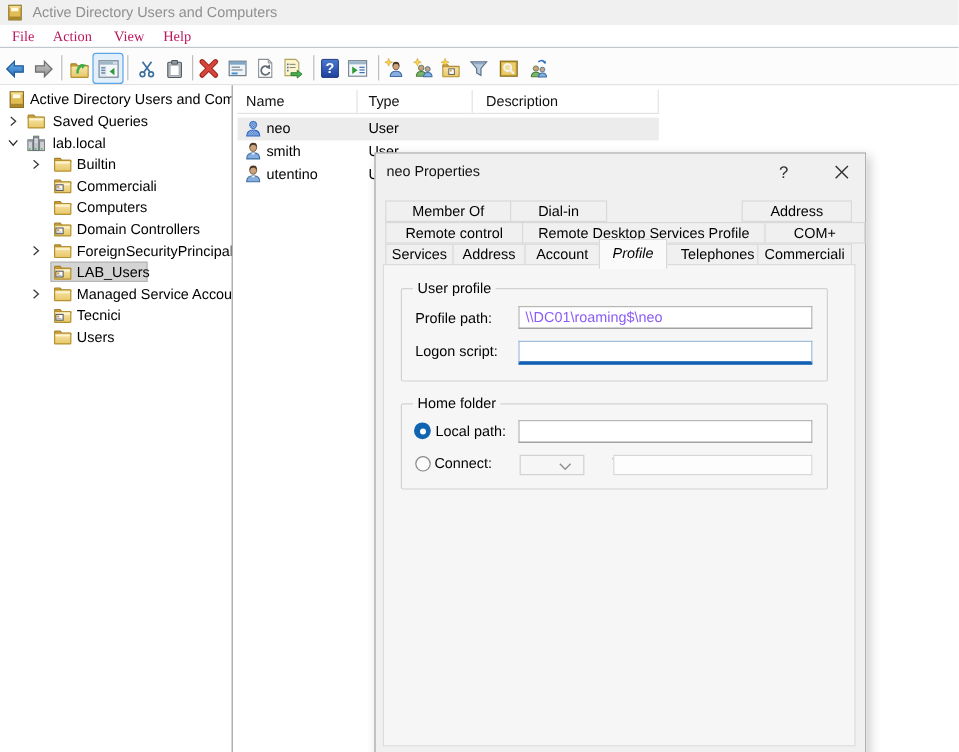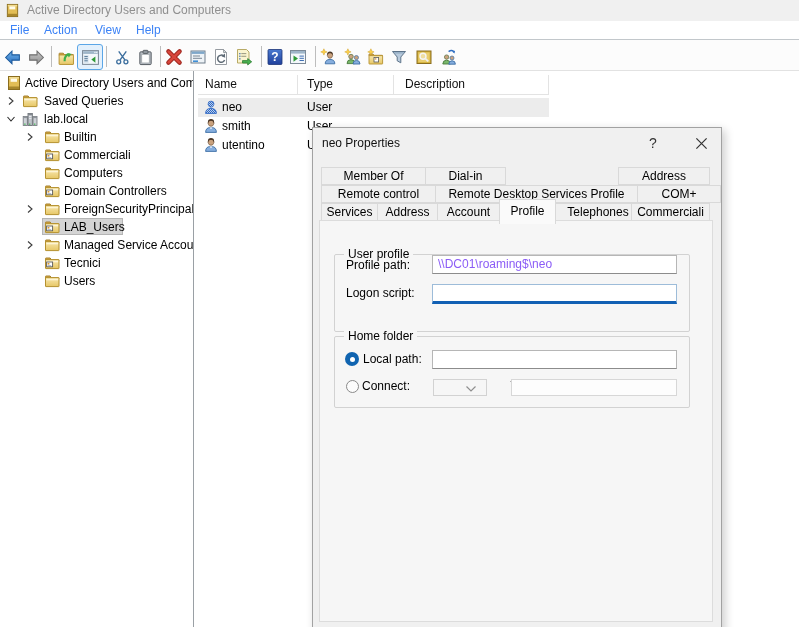--- a/index.html
+++ b/index.html
@@ -3,21 +3,21 @@
 <meta charset="utf-8">
 <style>
   html,body{margin:0;padding:0;background:#fff;}
   .screen{position:relative;width:799px;height:627px;overflow:hidden;background:#ffffff;
     font-family:"Liberation Sans",sans-serif;font-size:12px;color:#1a1a1a;-webkit-font-smoothing:antialiased;}
   .abs{position:absolute;}
   
   .titlebar{left:0;top:0;width:799px;height:21px;background:#f0f0f0;}
   .title-text{left:27px;top:0;height:21px;line-height:21px;color:#8f8f8f;font-size:12px;white-space:nowrap;}
   .menubar{left:0;top:21px;width:799px;height:19px;background:#ffffff;border-bottom:1px solid #c2c7cb;box-sizing:border-box;}
-  .menu-item{top:0;height:18px;line-height:18px;color:#3b82f6;}
+  .menu-item{top:0;height:18px;line-height:18px;color:#be185d;font-family:Liberation Serif, serif;}
   .toolbar{left:0;top:40px;width:799px;height:31px;background:#fcfcfc;border-bottom:1px solid #e2e2e2;box-sizing:border-box;}
   .tbtn{top:7px;width:20px;height:20px;display:flex;align-items:center;justify-content:center;}
   .tbtn.toggled{top:4px;width:26px;height:26px;background:#e3f0fc;border:1px solid #5ba6e7;border-radius:3px;box-sizing:border-box;}
   .tsep{top:6px;width:1px;height:21px;background:#bdbdbd;}
   
   .treepane{left:0;top:71px;width:193px;height:556px;background:#fff;overflow:hidden;}
   .splitter{left:193px;top:71px;width:1px;height:556px;background:#9aa0a5;}
   .trow{position:absolute;left:0;height:18px;width:193px;text-decoration:underline;}
   .trow .chev{position:absolute;top:4px;width:10px;height:10px;}
   .trow .ticon{position:absolute;top:1px;width:16px;height:16px;}
@@ -34,21 +34,21 @@
   .lrow .ltype{position:absolute;left:109px;top:0;height:19px;line-height:19px;color:#000;white-space:nowrap;}
   .lrow .ldesc{position:absolute;left:205px;top:0;height:19px;line-height:19px;color:#000;white-space:nowrap;}
   
   .dialog{left:312px;top:127px;width:410px;height:520px;background:#f0f0f0;
     box-shadow:inset 0 0 0 1px #a2a2a2, 3px 3px 9px rgba(0,0,0,0.20);}
   .dlg-title{left:10px;top:1px;height:31px;line-height:31px;color:#111;}
   .dlg-help{left:330px;top:1px;width:22px;height:31px;line-height:31px;text-align:center;font-size:14px;color:#333;}
   .dlg-close{left:377px;top:1px;width:24px;height:31px;display:flex;align-items:center;justify-content:center;}
   .tab{position:absolute;height:18px;background:#f0f0f0;border:1px solid #d9d9d9;box-sizing:border-box;
     text-align:center;line-height:16px;color:#000;white-space:nowrap;overflow:hidden;}
-  .tab.selected{background:#fafafa;border-bottom:none;z-index:6;}
+  .tab.selected{background:#fafafa;border-bottom:none;z-index:6;font-style:italic;}
   .tabpanel{left:7px;top:93px;width:394px;height:402px;background:#f6f6f6;border:1px solid #dcdcdc;box-sizing:border-box;z-index:2;}
   .group{position:absolute;border:1px solid #d2d2d2;border-radius:2px;box-sizing:border-box;z-index:3;}
   .gleg{position:absolute;top:-8px;left:9px;background:#f6f6f6;padding:0 4px;line-height:15px;color:#000;white-space:nowrap;z-index:4;}
   .flabel{position:absolute;height:15px;line-height:15px;color:#000;white-space:nowrap;z-index:4;}
   .flabel.dis{color:#9f9f9f;margin-left:18px;}
   .field{position:absolute;background:#fff;border:1px solid #b6b6b6;border-bottom-color:#8c8c8c;box-sizing:border-box;
     padding:0 5px;font-size:12px;line-height:16px;color:#8b5cf6;white-space:nowrap;overflow:hidden;z-index:4;}
   .field.focus{border:1px solid #9dbcd9;border-bottom:3px solid #1160b4;}
   .field.dis{background:#fdfdfd;border:1px solid #d7d7d7;}
   .radio{position:absolute;width:14px;height:14px;border-radius:50%;box-sizing:border-box;z-index:4;}
@@ -518,21 +518,21 @@
 
     <div class="tab" style="left:9px;top:76px;width:57px">Services</div>
     <div class="tab" style="left:65px;top:76px;width:61px">Address</div>
     <div class="tab" style="left:125px;top:76px;width:63px">Account</div>
     <div class="tab selected" style="left:187px;top:72px;width:57px;height:25px;line-height:22px">Profile</div>
     <div class="tab" style="left:243px;top:76px;width:86px">Telephones</div>
     <div class="tab" style="left:319px;top:76px;width:79px">Commerciali</div>
 
     <div class="abs tabpanel"></div>
 
-    <div class="group" style="left:22px;top:127px;width:356px;height:78px">
+    <div class="group" style="left:22px;top:113px;width:356px;height:78px">
       <span class="gleg">User profile</span>
     </div>
     <span class="flabel" style="left:34px;top:131px">Profile path:</span>
     <div class="field" style="left:120px;top:128px;width:245px;height:19px">\\DC01\roaming$\neo</div>
     <span class="flabel" style="left:34px;top:159px">Logon script:</span>
     <div class="field focus" style="left:120px;top:157px;width:245px;height:20px"></div>
 
     <div class="group" style="left:22px;top:209px;width:356px;height:72px">
       <span class="gleg">Home folder</span>
     </div>

